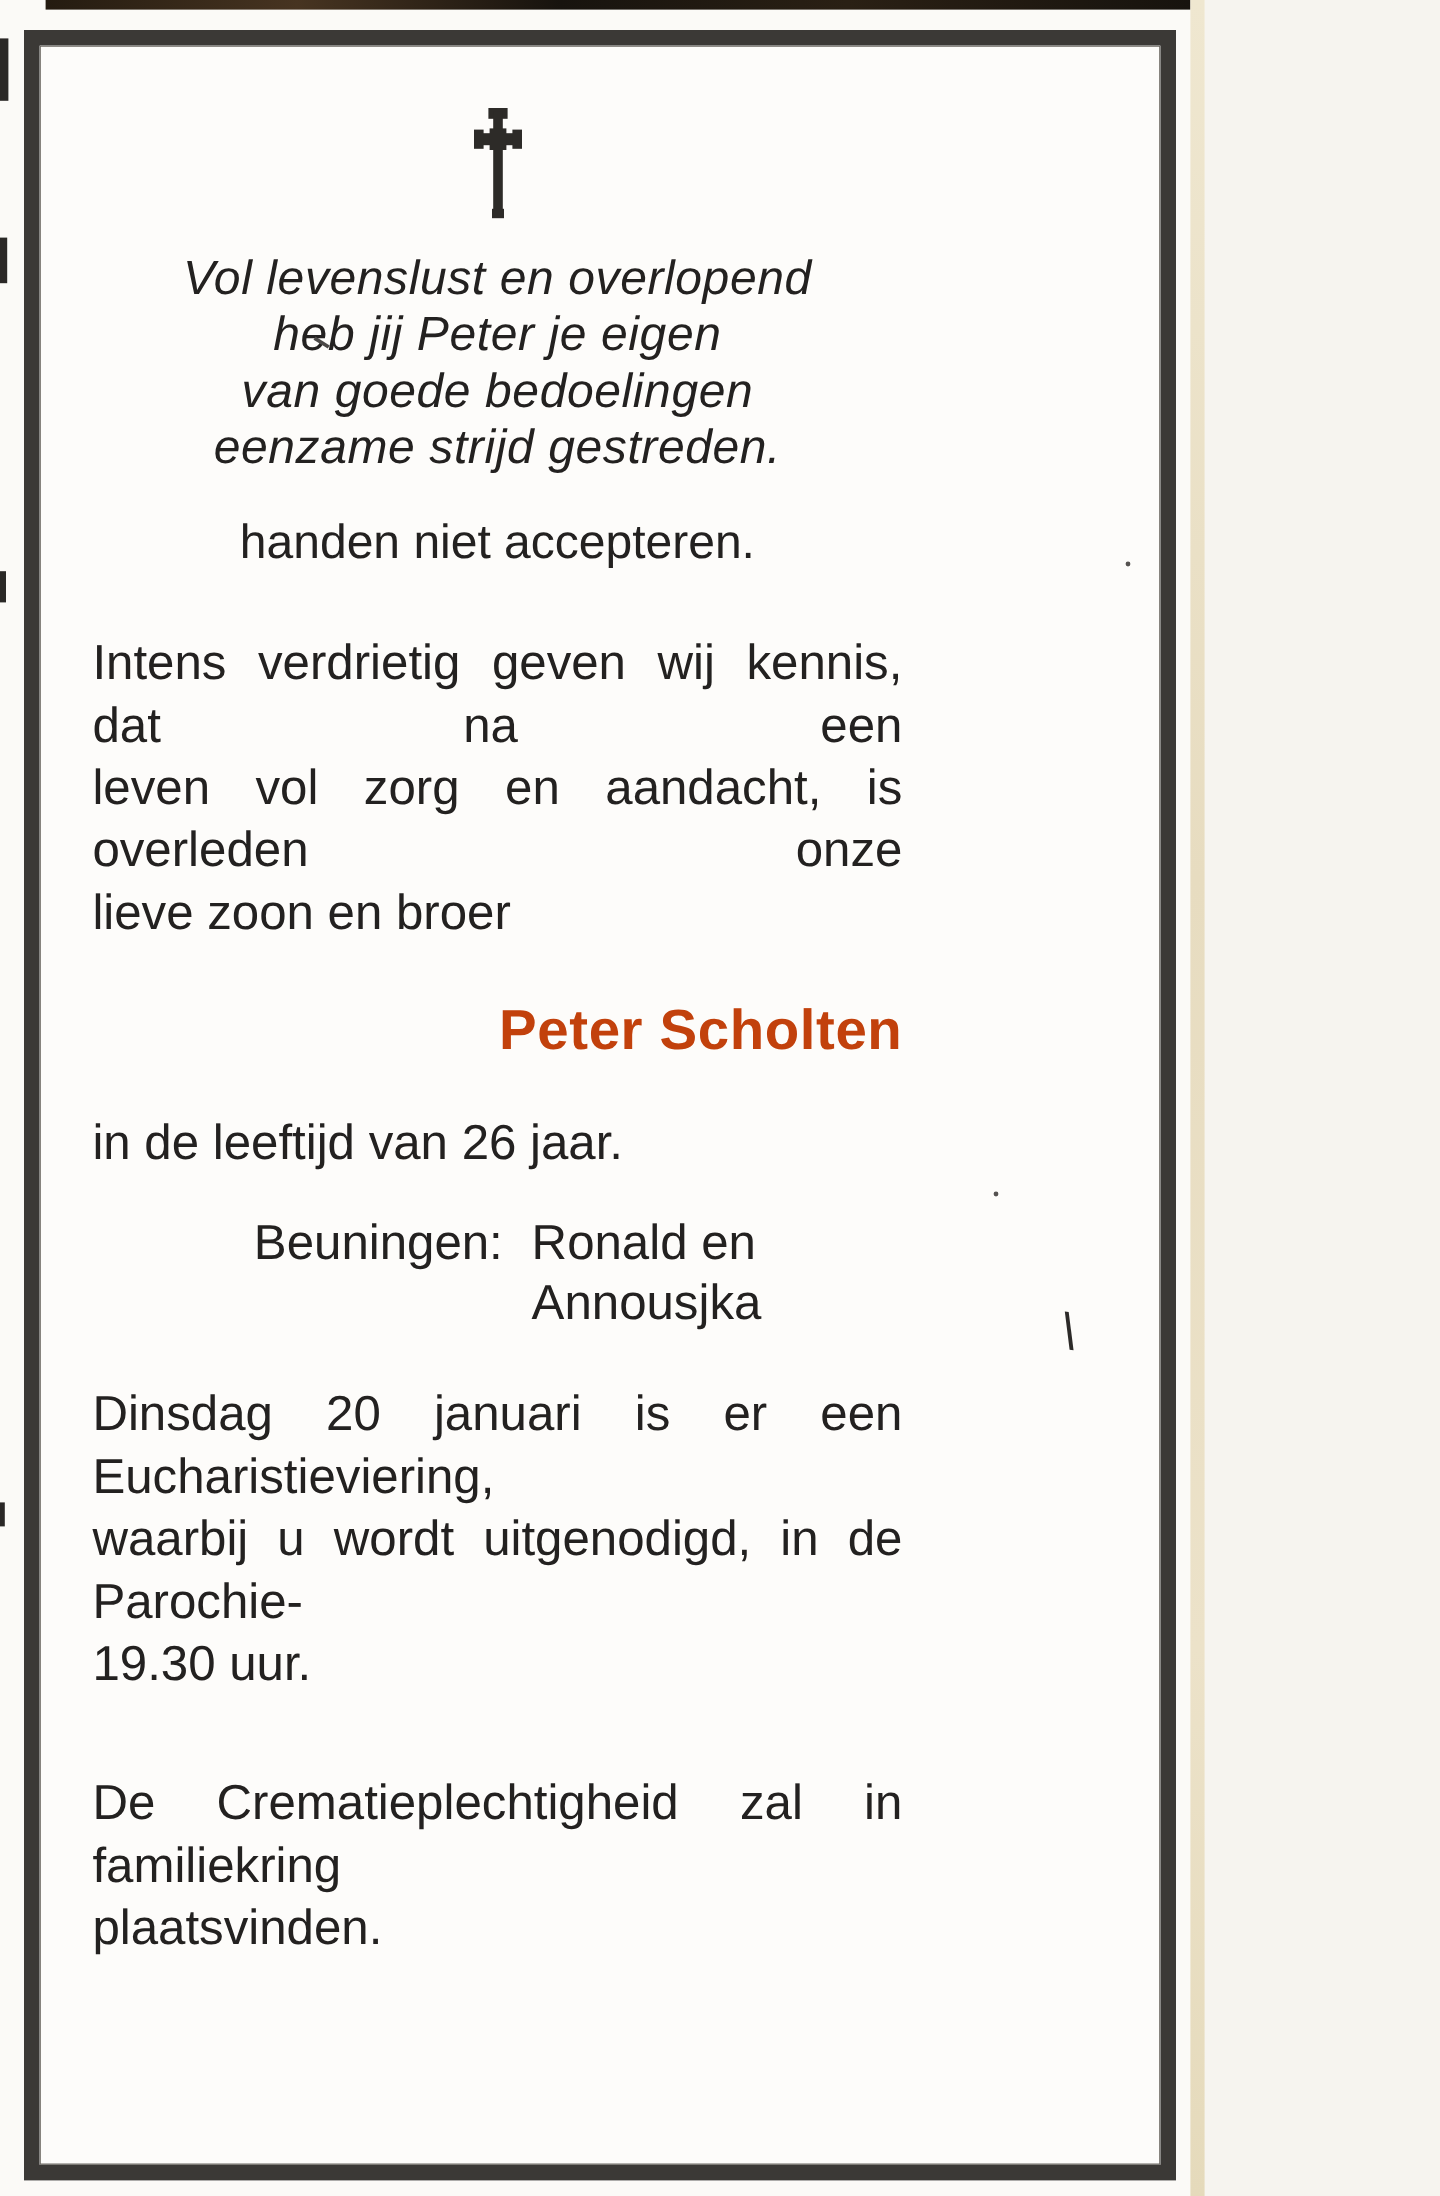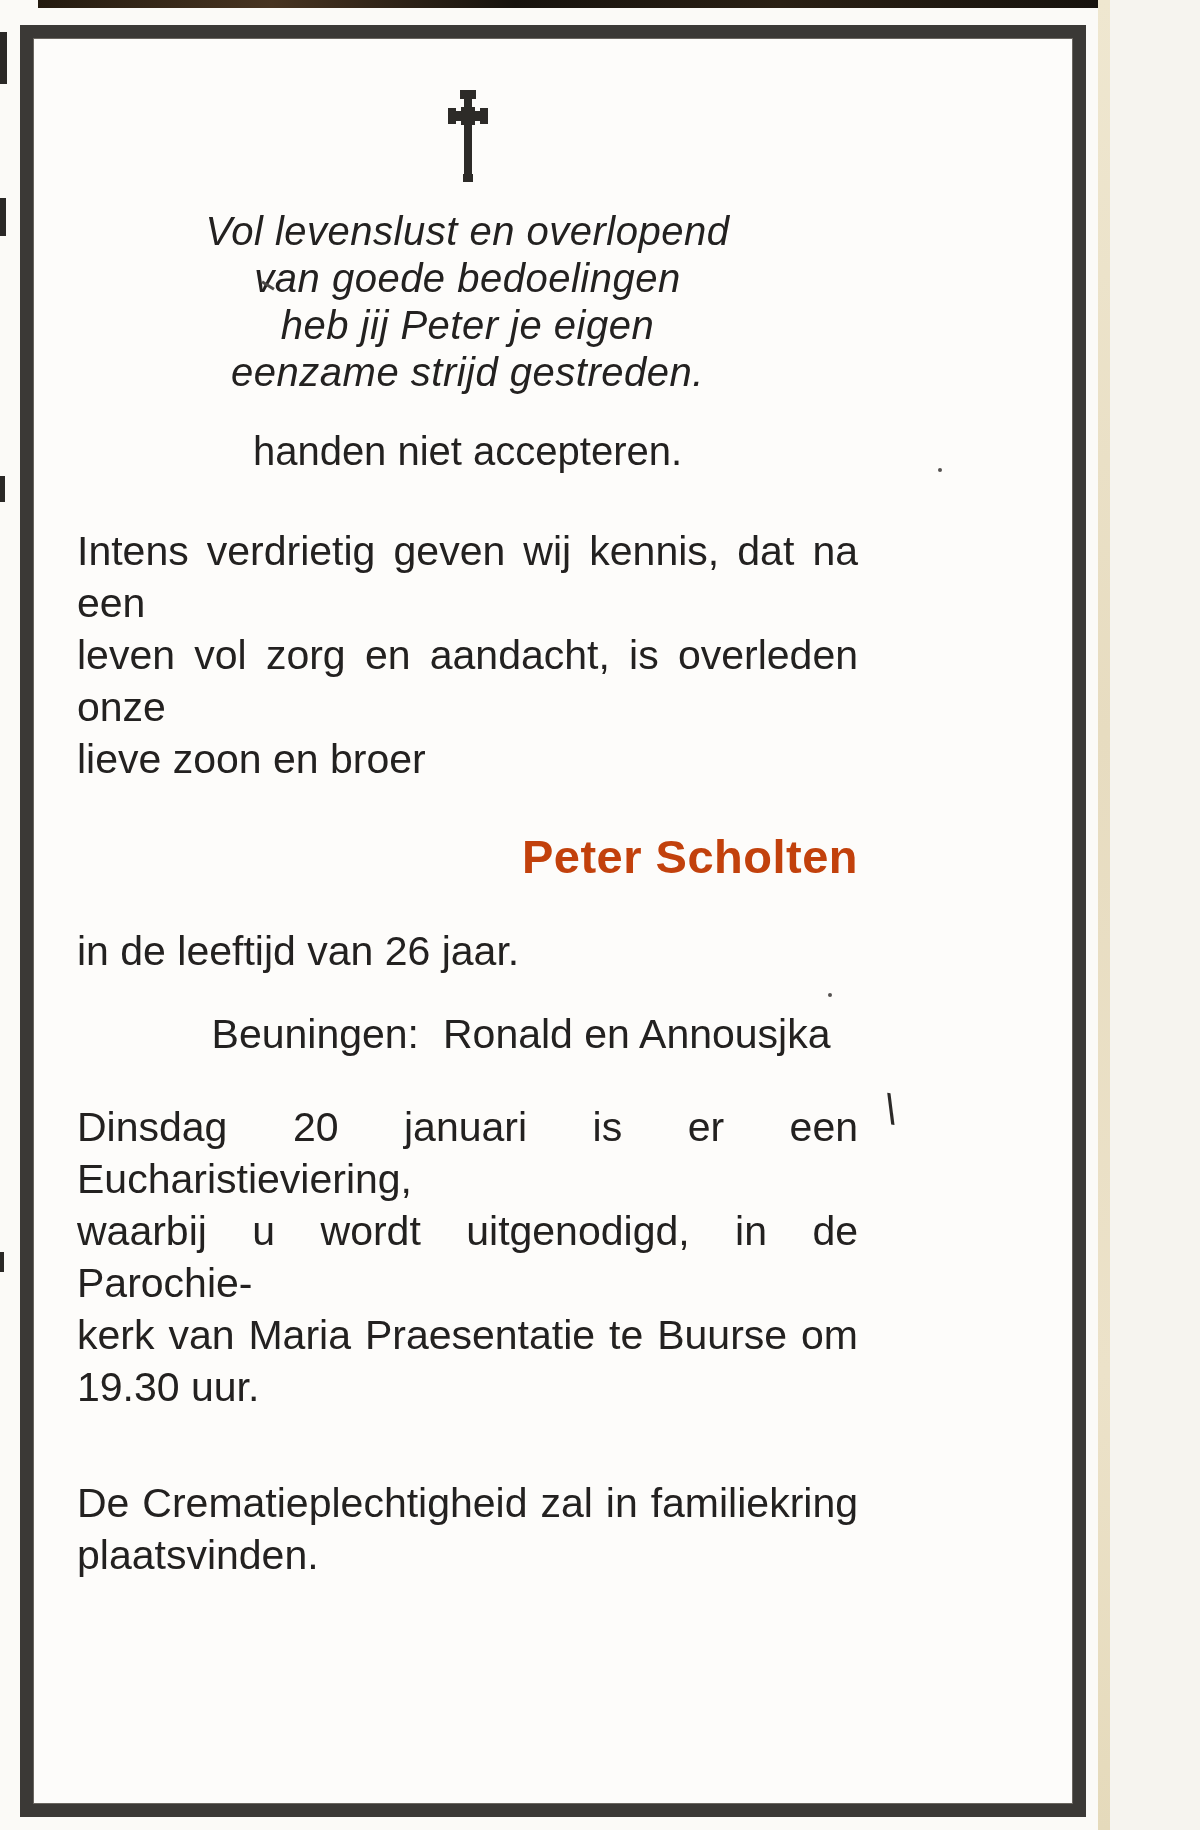--- a/index.html
+++ b/index.html
@@ -5,21 +5,21 @@
   html,body{margin:0;padding:0;}
   body{
     width:1200px;height:1830px;
     background:#f6f4ef;
     font-family:"Liberation Sans", sans-serif;
     color:#232120;
     overflow:hidden;
   }
   .scan-page{
     position:relative;
-    width:1110px;height:1830px;
+    width:1004px;height:1830px;
     background:#fbfaf7;
     overflow:hidden;
   }
   
   .scan-band-top{
     position:absolute;left:38px;right:12px;top:0;height:8px;
     background:linear-gradient(90deg,#241b10,#473421 22%,#17130e 45%,#2a2014 70%,#17130e 100%);
   }
   
   .scan-edge-right{
@@ -118,22 +118,22 @@
               <rect x="33" y="18" width="8" height="16"></rect>
               <rect x="14" y="17" width="14" height="18"></rect>
               <rect x="16" y="84" width="10" height="8"></rect>
             </g>
           </svg>
         </span>
       </div>
 
       <div class="verse">
         <div class="vline">Vol levenslust en overlopend</div>
+        <div class="vline">heb jij Peter je eigen</div>
         <div class="vline">van goede bedoelingen</div>
-        <div class="vline">heb jij Peter je eigen</div>
         <div class="vline">eenzame strijd gestreden.</div>
       </div>
 
       <div class="opening">
         <div>handen niet accepteren.</div>
       </div>
 
       <div class="para announcement">
         <div class="line just">Intens verdrietig geven wij kennis, dat na een</div>
         <div class="line just">leven vol zorg en aandacht, is overleden onze</div>
@@ -149,21 +149,20 @@
           <span class="fam-place">Beuningen:</span>
           <span class="fam-names">Ronald en Annousjka</span>
         </div>
       </div>
 
 
 
       <div class="para service">
         <div class="line just">Dinsdag 20 januari is er een Eucharistieviering,</div>
         <div class="line just">waarbij u wordt uitgenodigd, in de Parochie-</div>
-        <div class="line just">kerk van Maria Praesentatie te Buurse om</div>
         <div class="line">19.30 uur.</div>
       </div>
 
       <div class="para cremation">
         <div class="line just">De Crematieplechtigheid zal in familiekring</div>
         <div class="line">plaatsvinden.</div>
       </div>
 
       <span class="scan-mark">\</span>
       <span class="scan-tick"></span>

